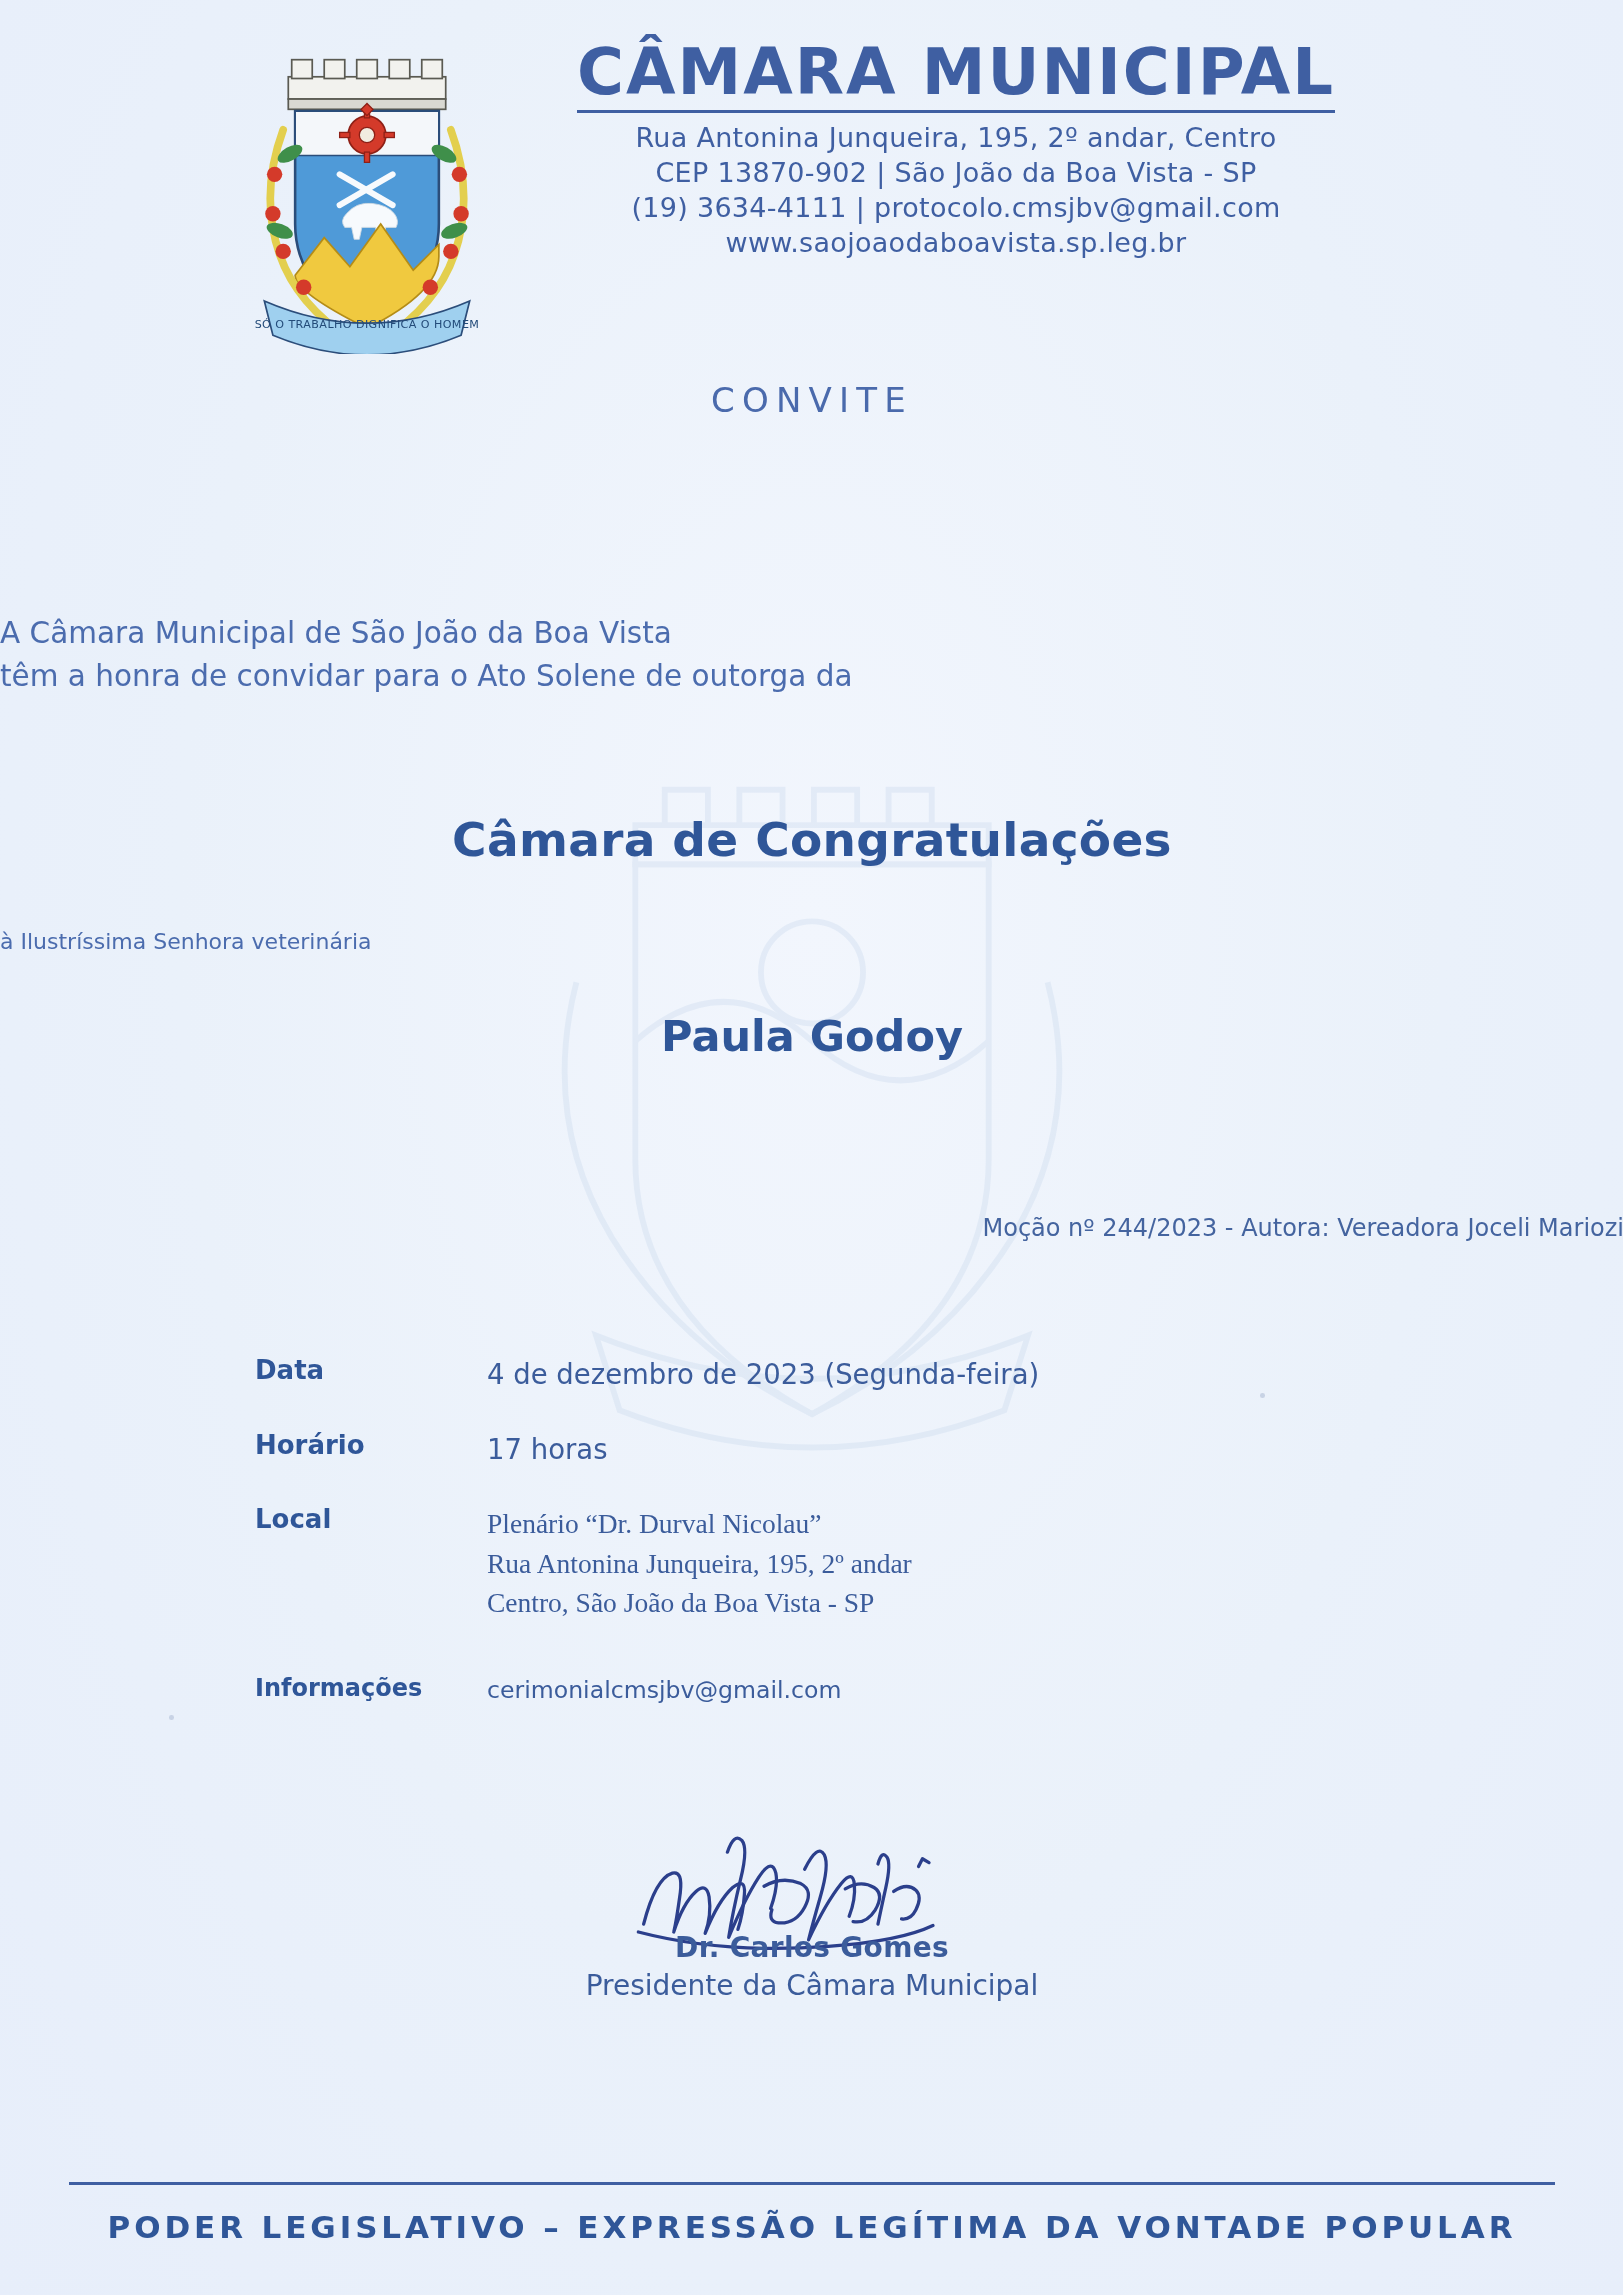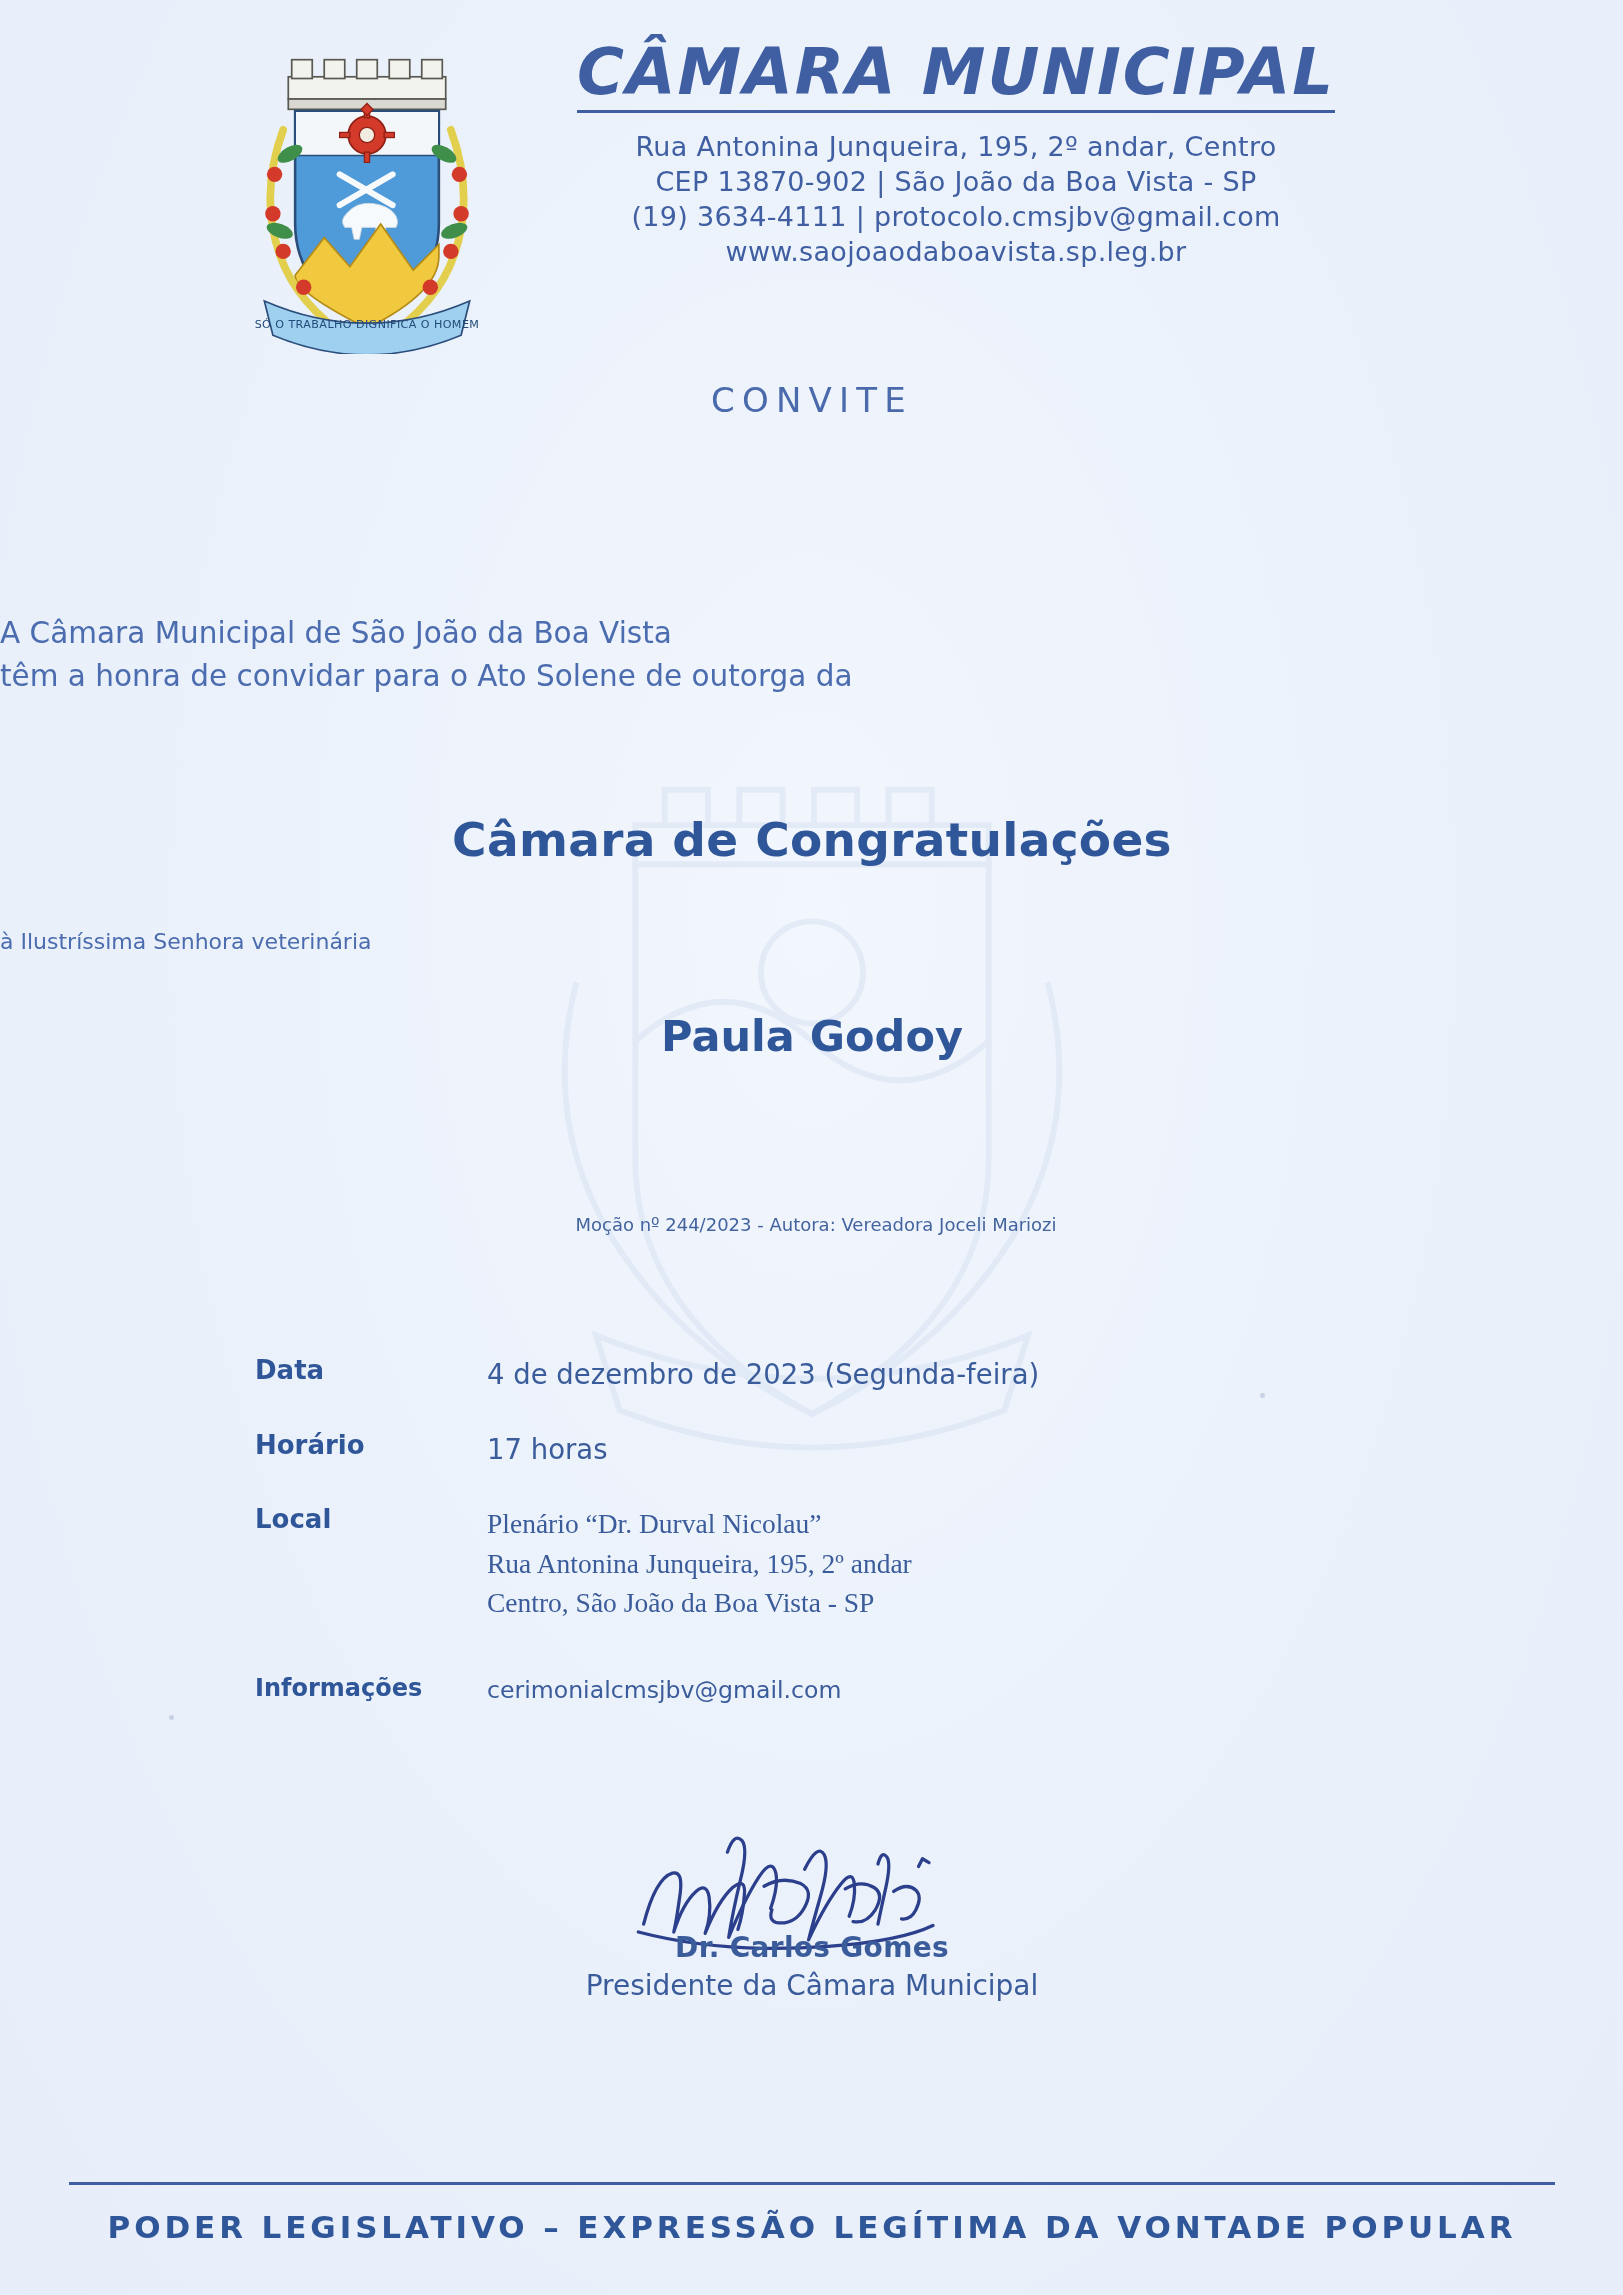--- a/index.html
+++ b/index.html
@@ -60,22 +60,21 @@
   .camara-title {
     font-family: "DejaVu Sans", sans-serif;
     font-weight: bold;
     font-size: 64px;
     letter-spacing: 2px;
     color: #3f5fa2;
     line-height: 1.05;
     border-bottom: 3.9px solid #3f5fa2;
     display: inline-block;
     padding-bottom: 3.9px;
-    margin-bottom: 16px;
-    font-style: italic;
+    margin-bottom: 7px;
   }
   .addr-line {
     font-size: 27px;
     color: #3f5fa2;
     line-height: 1.30;
     letter-spacing: 0.3px;
     white-space: nowrap;
   }
 
   .convite {
@@ -121,22 +120,22 @@
     left: 0; right: 0;
     text-align: center;
     font-weight: bold;
     font-size: 43px;
     color: #2f5698;
   }
   .mocao-num {
     position: absolute;
     top: 1214px;
     left: 8px; right: 0;
-    text-align: center;
-    font-size: 18px;
+    text-align: right;
+    font-size: 24px;
     color: #44649f;
   }
 
   
   .details {
     position: absolute;
     left: 255px;
     top: 1355px;
     width: 1113px;
   }

